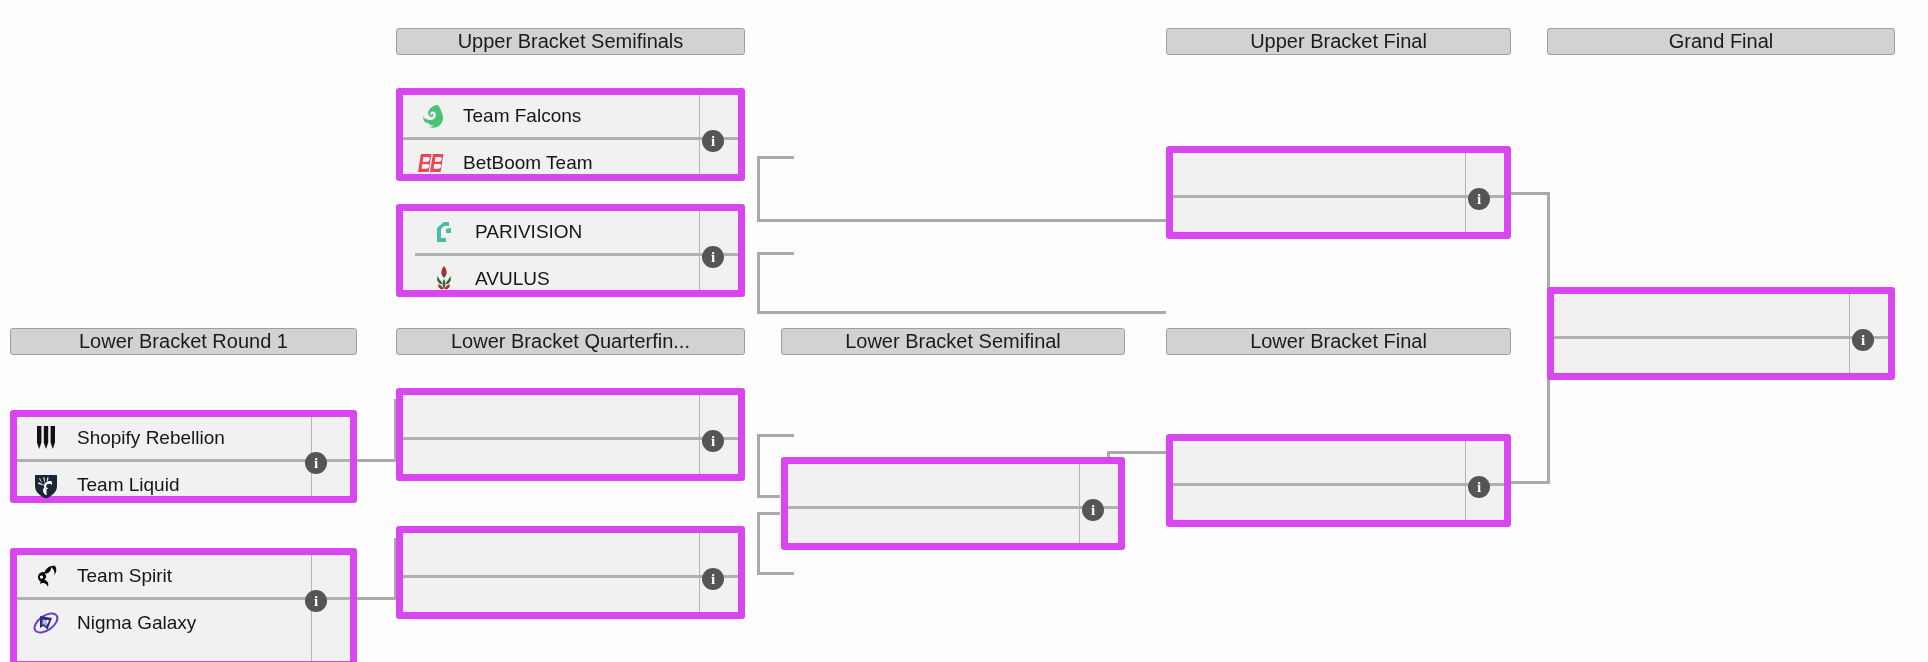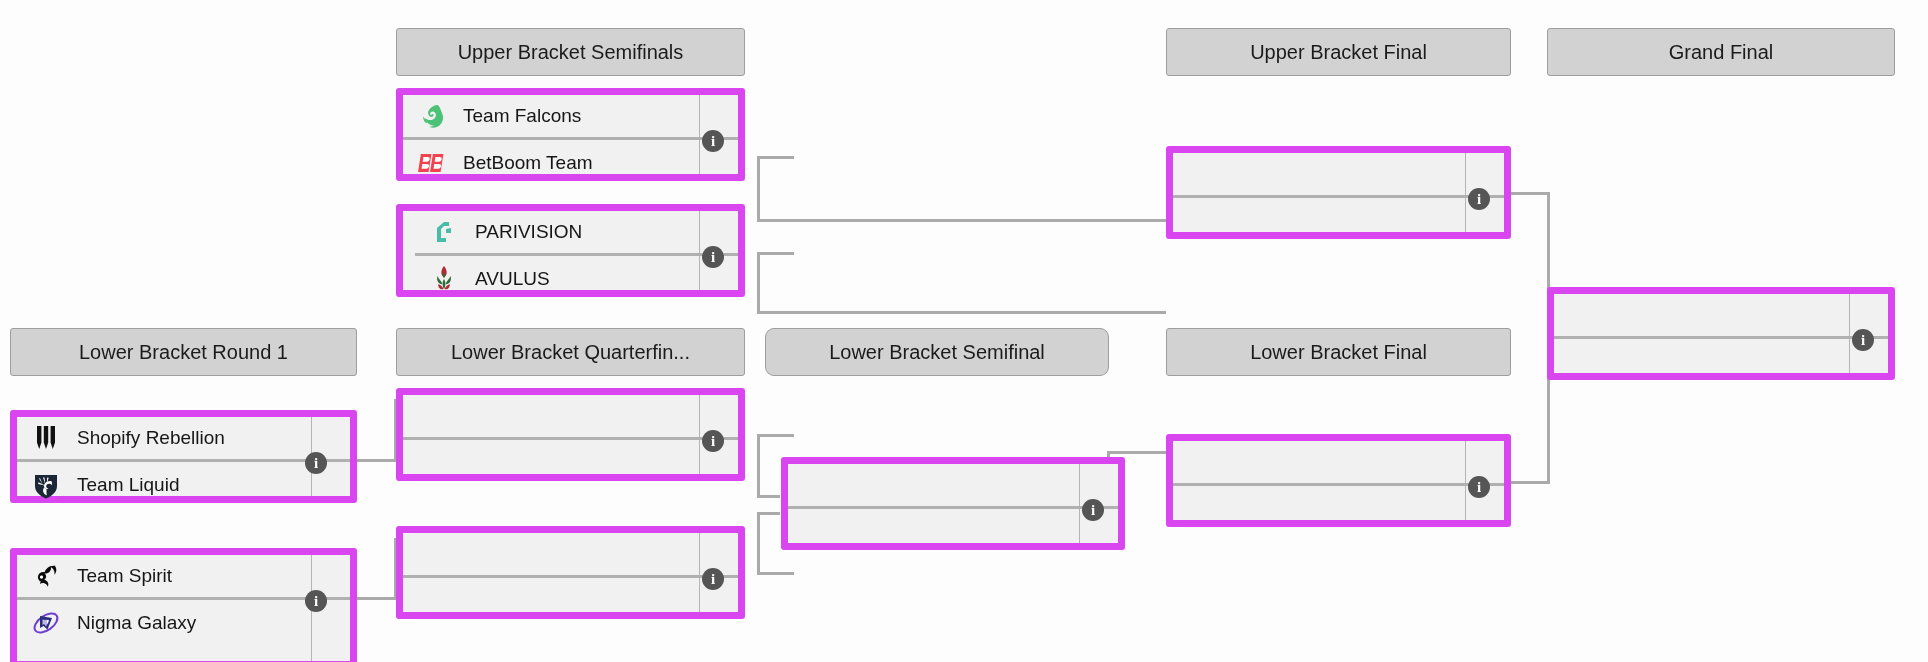--- a/index.html
+++ b/index.html
@@ -22,21 +22,21 @@
     background: #aaaaaa;
     z-index: 1;
   }
   .conn.h { height: 3px; }
   .conn.v { width: 3px; }
 
   
   .round-header {
     position: absolute;
     box-sizing: border-box;
-    height: 48px;
+    height: 27px;
     background: #d2d2d2;
     border: 1px solid #9e9e9e;
     border-radius: 3px;
     display: flex;
     align-items: center;
     justify-content: center;
     font-size: 20px;
     color: #1b1b1b;
     z-index: 3;
     white-space: nowrap;
@@ -158,21 +158,21 @@
   </div>
 
   <div class="round-header" style="left:10px; top:328px; width:347px;">
     <span>Lower Bracket Round 1</span>
   </div>
 
   <div class="round-header" style="left:396px; top:328px; width:349px;">
     <span>Lower Bracket Quarterfin...</span>
   </div>
 
-  <div class="round-header" style="left:765px; top:328px; width:344px;border-radius:9px;">
+  <div class="round-header" style="left:781px; top:328px; width:344px;">
     <span>Lower Bracket Semifinal</span>
   </div>
 
   <div class="round-header" style="left:1166px; top:328px; width:345px;">
     <span>Lower Bracket Final</span>
   </div>
 
   <div class="match" style="left:396px; top:88px; width:349px; height:93px;">
     <div class="score-col" style="right:0;"></div>
 

